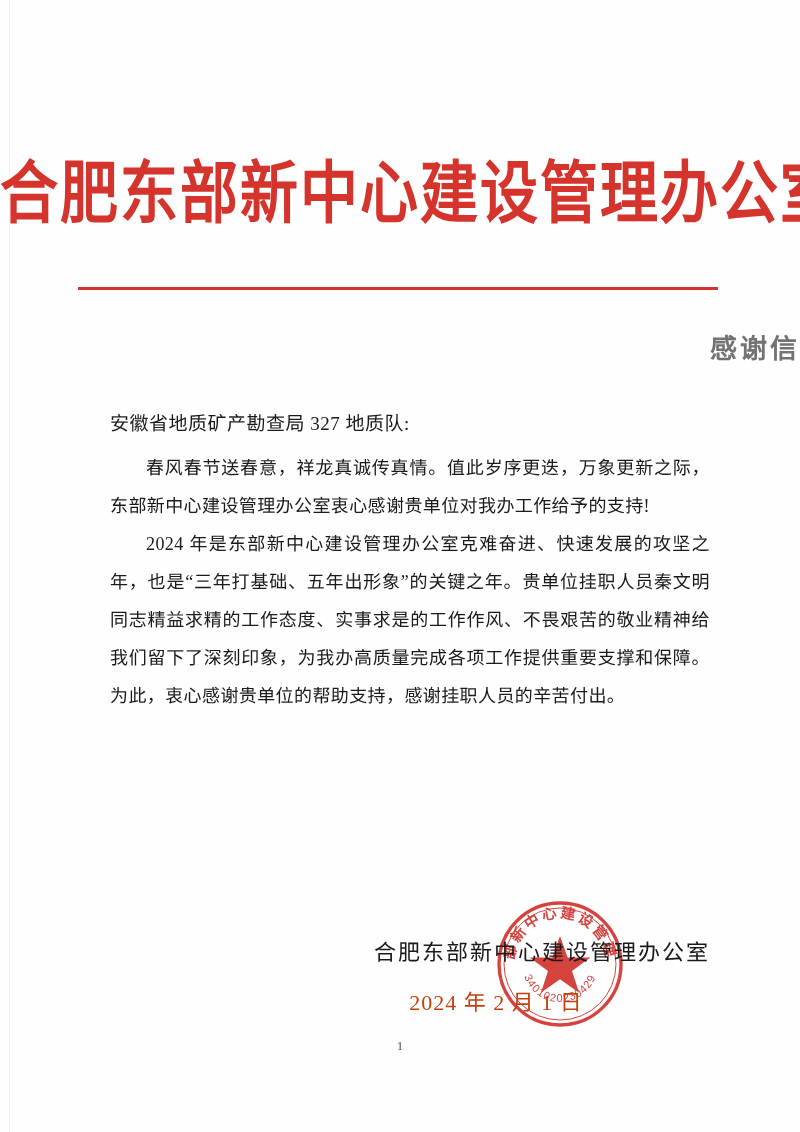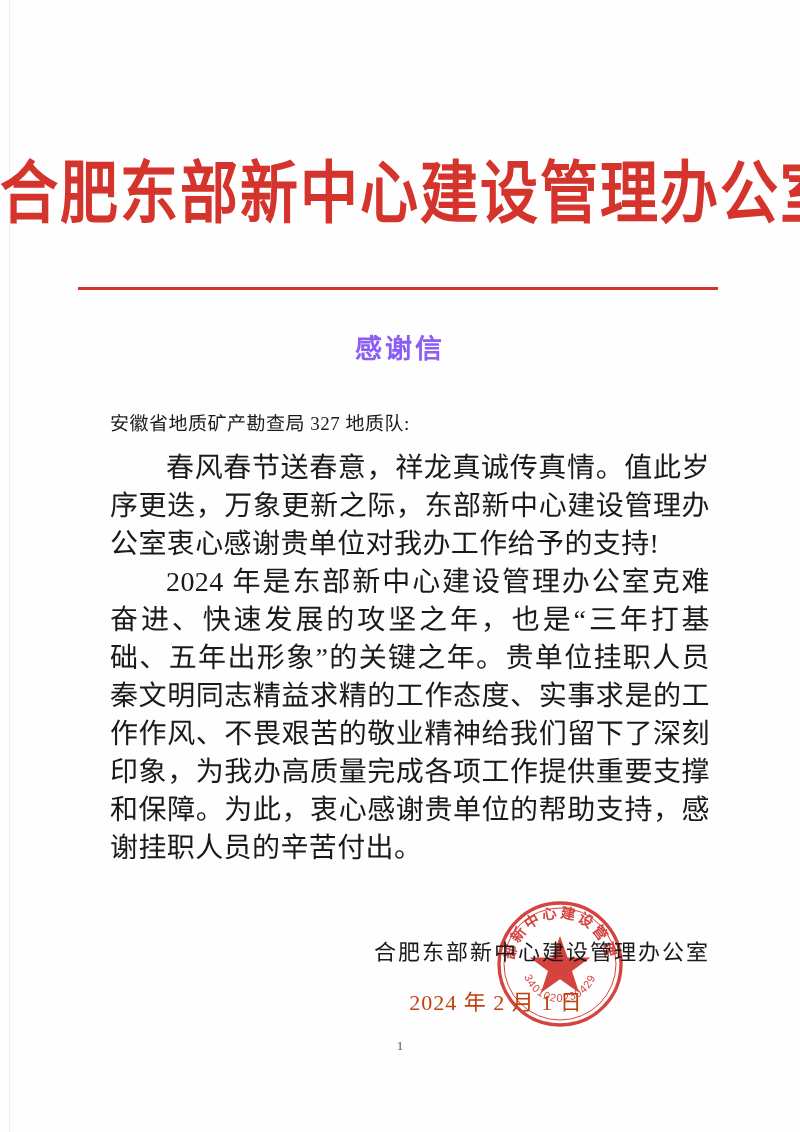--- a/index.html
+++ b/index.html
@@ -54,43 +54,43 @@
     top: 287px;
     width: 640px;
     height: 3px;
     background: #d4342c;
   }
   .doc-title {
     position: absolute;
     left: 0;
     top: 327px;
     width: 800px;
-    text-align: center;
+    text-align: right;
     font-family: "Liberation Serif", "DejaVu Serif", serif;
     font-weight: bold;
     font-size: 27px;
     letter-spacing: 3px;
-    color: #8b5cf6;
+    color: #737373;
   }
   .body-block {
     position: absolute;
     left: 110px;
     top: 405px;
     width: 600px;
   }
   .salutation {
     font-size: 19px;
     line-height: 38px;
     color: #1a1a1a;
     letter-spacing: 0.5px;
     margin: 0 0 6px 0;
     text-align: justify;
   }
   .para {
-    font-size: 28px;
+    font-size: 18px;
     line-height: 38px;
     color: #1a1a1a;
     letter-spacing: 0.4px;
     margin: 0;
     text-indent: 2em;
     text-align: justify;
     text-justify: inter-ideograph;
   }
   .signature-block {
     position: absolute;

